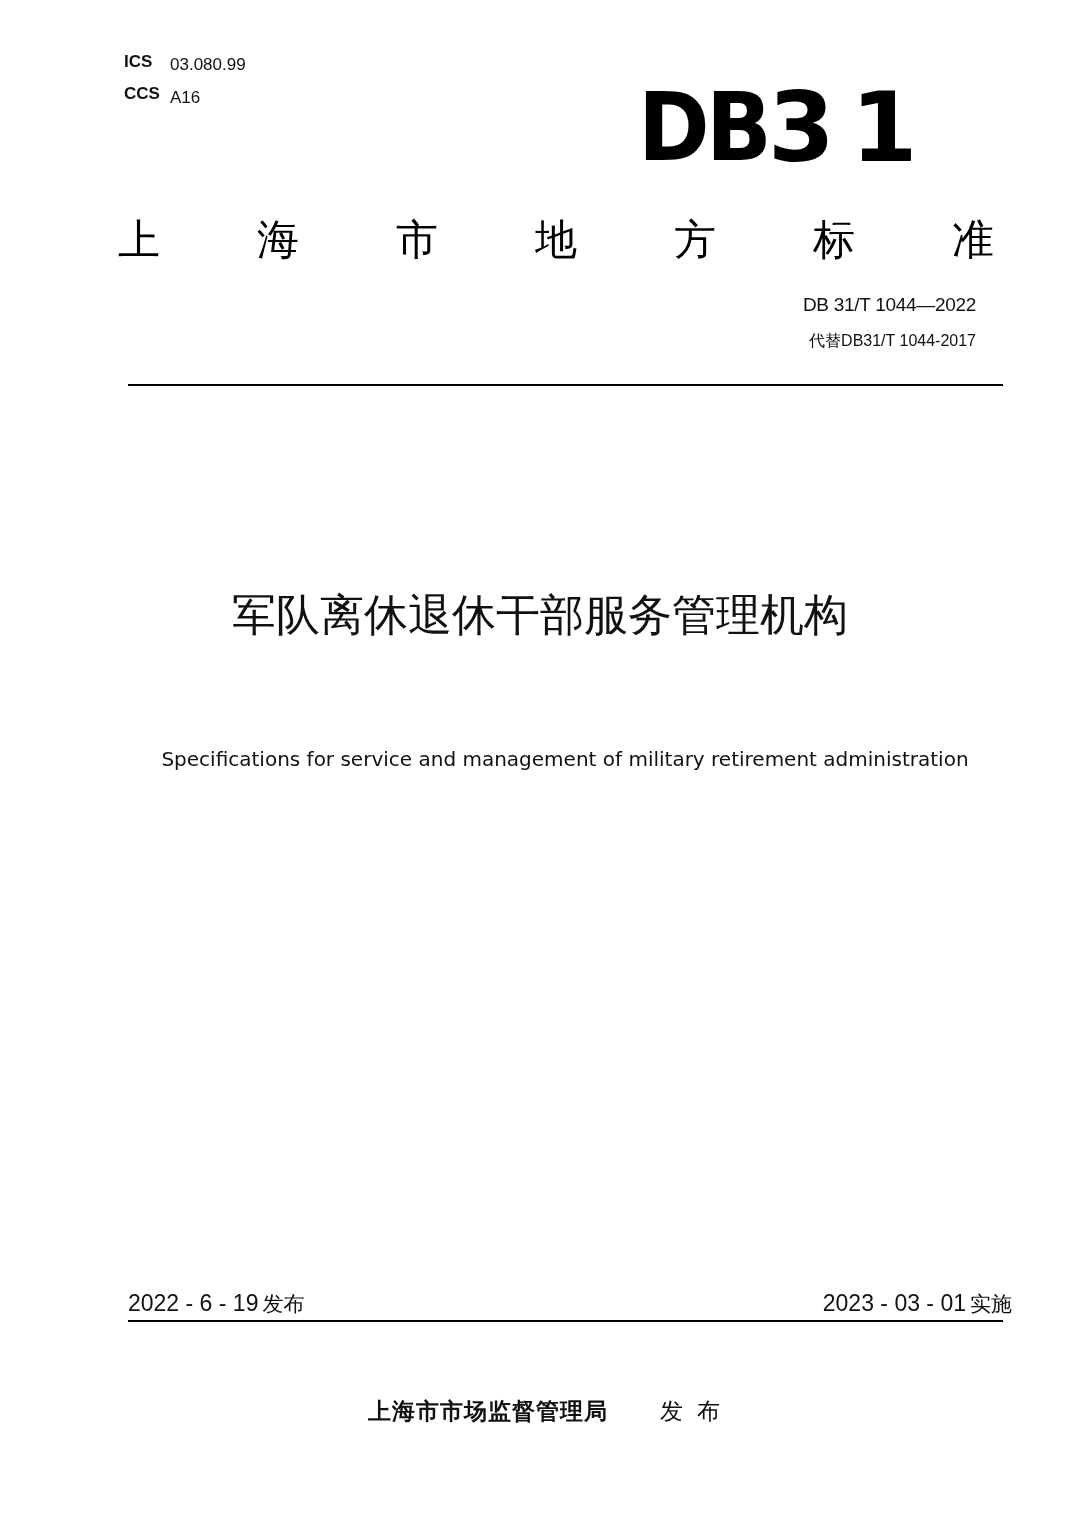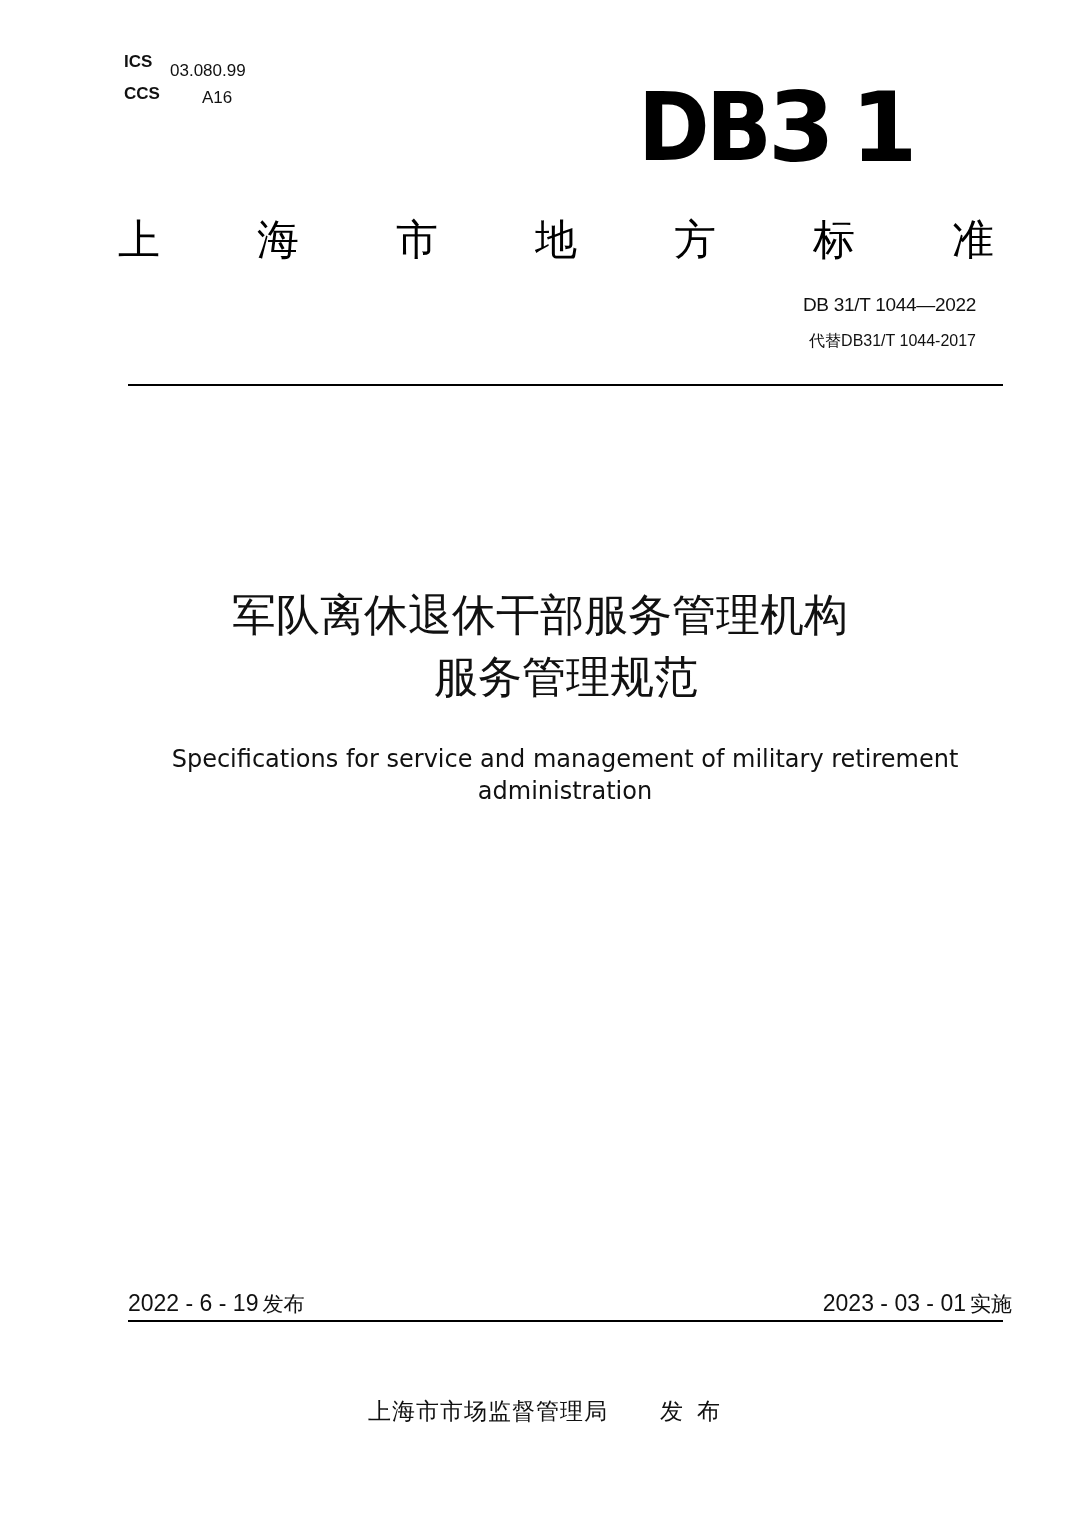--- a/index.html
+++ b/index.html
@@ -14,22 +14,22 @@
       overflow: hidden;
       color: #000000;
       font-family: "Liberation Sans", "DejaVu Sans", sans-serif;
     }
 
     
     .cls-row { position: absolute; left: 124px; font-size: 17px; color: #111; }
     .cls-row .k { display: inline-block; width: 46px; font-weight: bold; }
     .cls-row.ics { top: 52px; }
     .cls-row.ccs { top: 84px; }
-    .cls-row.ics .v { position: relative; top: 9px; }
-    .cls-row.ccs .v { position: relative; top: 4px; margin-left: 32px; }
+    .cls-row.ics .v { position: relative; top: 3px; }
+    .cls-row.ccs .v { position: relative; top: 4px; }
 
     
     .db-logo {
       position: absolute;
       left: 638px;
       top: 88px;
       height: 80px;
       display: flex;
       align-items: flex-end;
     }
@@ -109,21 +109,21 @@
     .main-title .line2 { display: block; padding-left: 52px; margin-top: 4px; }
 
     
     .en-title {
       position: absolute;
       left: 130px;
       width: 870px;
       top: 743px;
       text-align: center;
       font-family: "DejaVu Sans", sans-serif;
-      font-size: 24px;
+      font-size: 20px;
       line-height: 32px;
       color: #111;
     }
 
     
     .date-left {
       position: absolute;
       left: 128px;
       top: 1290px;
       font-size: 23px;
@@ -154,21 +154,21 @@
     .publisher {
       position: absolute;
       left: 368px;
       top: 1396px;
       font-family: "DejaVu Sans", sans-serif;
       font-size: 23px;
       color: #111;
       display: flex;
       align-items: center;
     }
-    .publisher .org { letter-spacing: 1px; }
+    .publisher .org { letter-spacing: 1px; font-weight: bold; }
     .publisher .action { margin-left: 52px; letter-spacing: 14px; }
   </style>
 </head>
 <body>
 
 <div class="cls-row ics">
   <span class="k">ICS</span><span class="v">03.080.99</span>
 </div>
 <div class="cls-row ccs">
   <span class="k">CCS</span><span class="v">A16</span>
@@ -189,21 +189,20 @@
   <span>准</span>
 </div>
 
 <div class="std-code">DB 31/T  1044—2022</div>
 <div class="std-replace">代替DB31/T  1044-2017</div>
 
 <div class="rule-top"></div>
 
 <div class="main-title">
   <span class="line1">军队离休退休干部服务管理机构</span>
-  <span class="line2">服务管理规范</span>
 </div>
 
 <div class="en-title">Specifications for service and management of military retirement administration</div>
 
 <div class="date-left">
   <span>2022 - 6 - 19</span><span class="zh">发布</span>
 </div>
 <div class="date-right">
   <span>2023 - 03 - 01</span><span class="zh">实施</span>
 </div>

